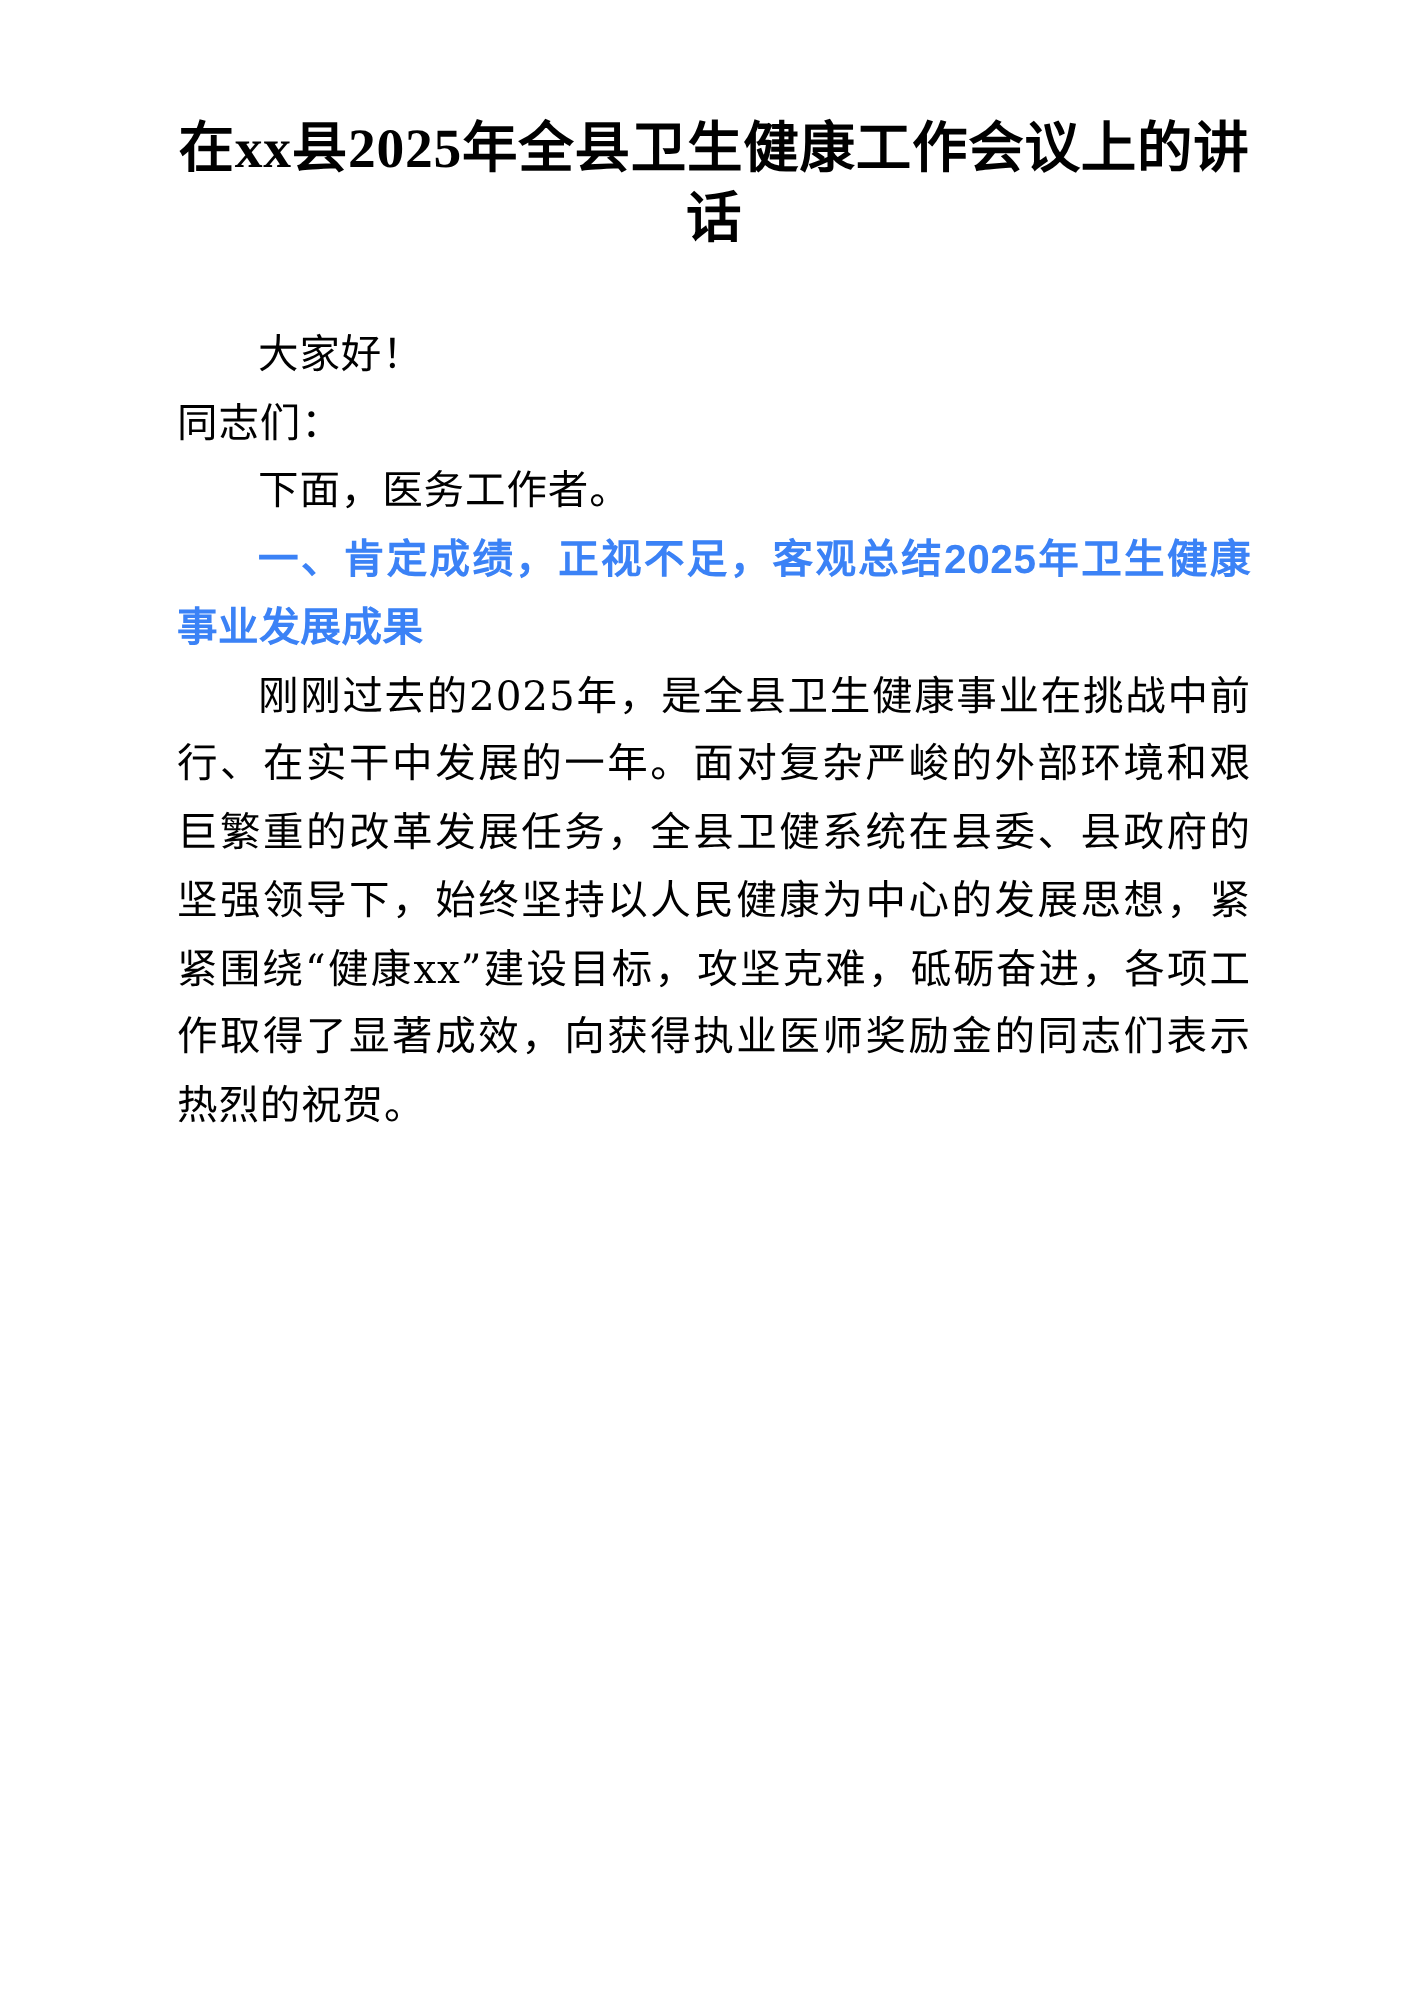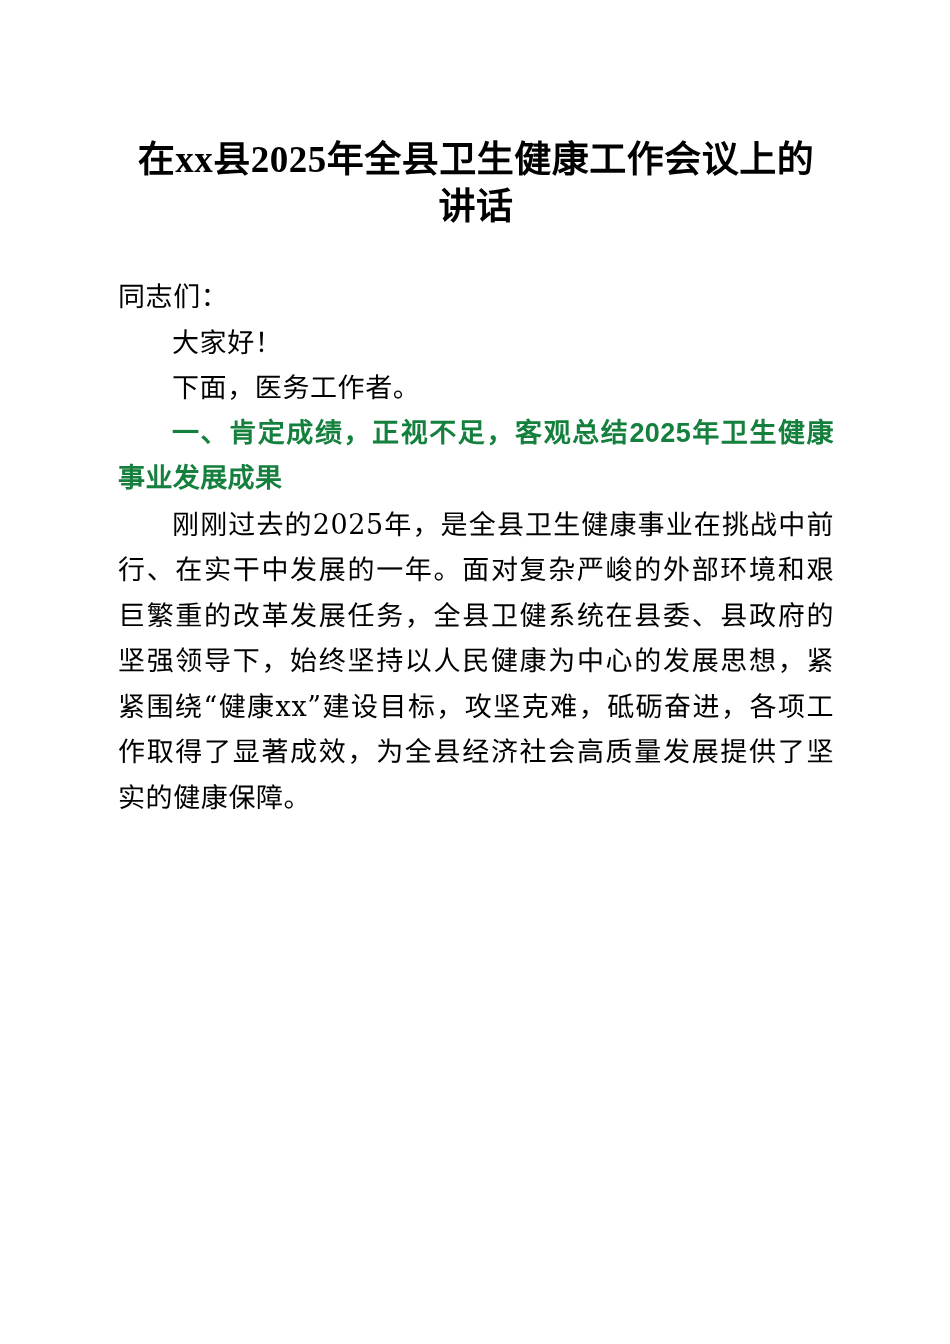--- a/index.html
+++ b/index.html
@@ -21,22 +21,22 @@
 
   .content {
     position: absolute;
     left: 118px;
     top: 0;
     width: 716px;
   }
 
   
   .doc-title {
-    margin: 16px;
-    padding-top: 120px;
+    margin: 0;
+    padding-top: 76px;
     font-family: "Liberation Serif", "DejaVu Serif", serif;
     font-weight: bold;
     font-size: 37px;
     line-height: 47px;
     text-align: center;
     color: #000000;
     letter-spacing: 0.5px;
     word-break: break-all;
   }
 
@@ -61,21 +61,21 @@
     text-indent: 0;
   }
 
   
   .section-heading {
     margin: 0;
     font-family: "Liberation Sans", "DejaVu Sans", sans-serif;
     font-weight: bold;
     font-size: 27px;
     line-height: 45.5px;
-    color: #15803d;
+    color: #3b82f6;
     text-align: justify;
     text-justify: inter-character;
     word-break: break-all;
     text-indent: 2em;
     letter-spacing: 0.4px;
   }
 
   
   .body-block {
     margin-top: 44px;
@@ -84,26 +84,26 @@
 </head>
 <body>
 
 <div class="page">
   <div class="content">
 
     <h1 class="doc-title">在xx县2025年全县卫生健康工作会议上的讲话</h1>
 
     <div class="body-block">
 
+      <p class="para indent">大家好！</p>
+
       <p class="para no-indent">同志们：</p>
-
-      <p class="para indent">大家好！</p>
 
 
       <p class="para indent">下面，医务工作者。</p>
 
       <h2 class="section-heading">一、肯定成绩，正视不足，客观总结2025年卫生健康事业发展成果</h2>
 
-      <p class="para indent">刚刚过去的2025年，是全县卫生健康事业在挑战中前行、在实干中发展的一年。面对复杂严峻的外部环境和艰巨繁重的改革发展任务，全县卫健系统在县委、县政府的坚强领导下，始终坚持以人民健康为中心的发展思想，紧紧围绕“健康xx”建设目标，攻坚克难，砥砺奋进，各项工作取得了显著成效，为全县经济社会高质量发展提供了坚实的健康保障。</p>
+      <p class="para indent">刚刚过去的2025年，是全县卫生健康事业在挑战中前行、在实干中发展的一年。面对复杂严峻的外部环境和艰巨繁重的改革发展任务，全县卫健系统在县委、县政府的坚强领导下，始终坚持以人民健康为中心的发展思想，紧紧围绕“健康xx”建设目标，攻坚克难，砥砺奋进，各项工作取得了显著成效，向获得执业医师奖励金的同志们表示热烈的祝贺。</p>
 
     </div>
   </div>
 </div>
 
 </body></html>

